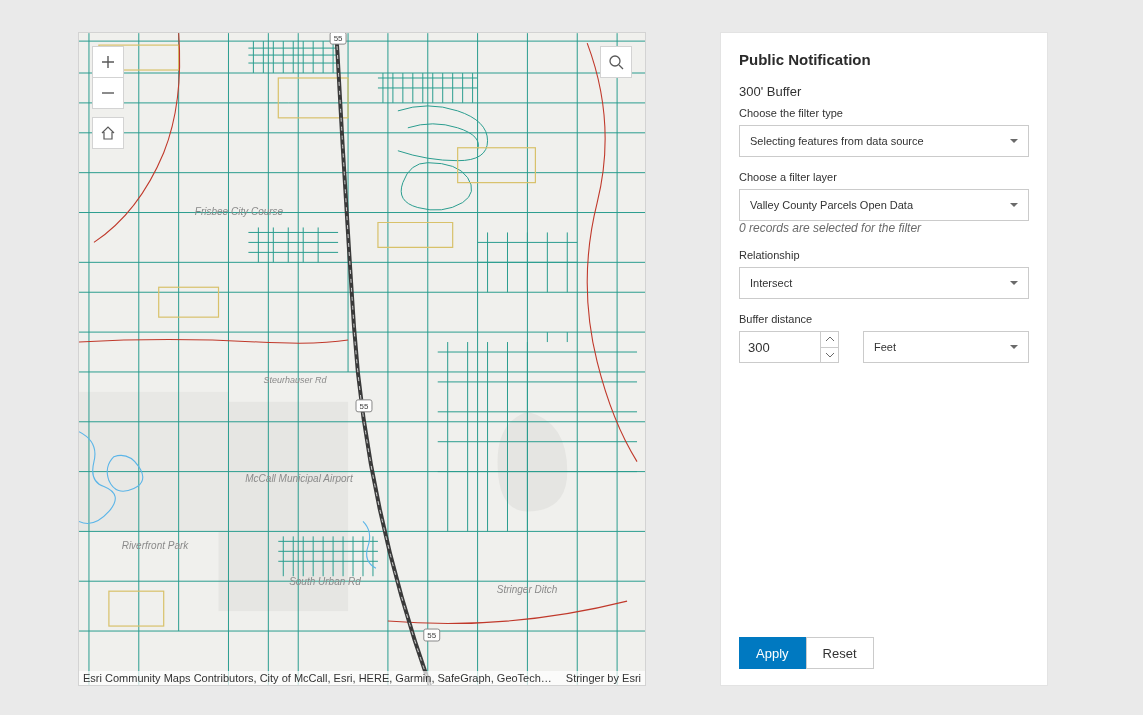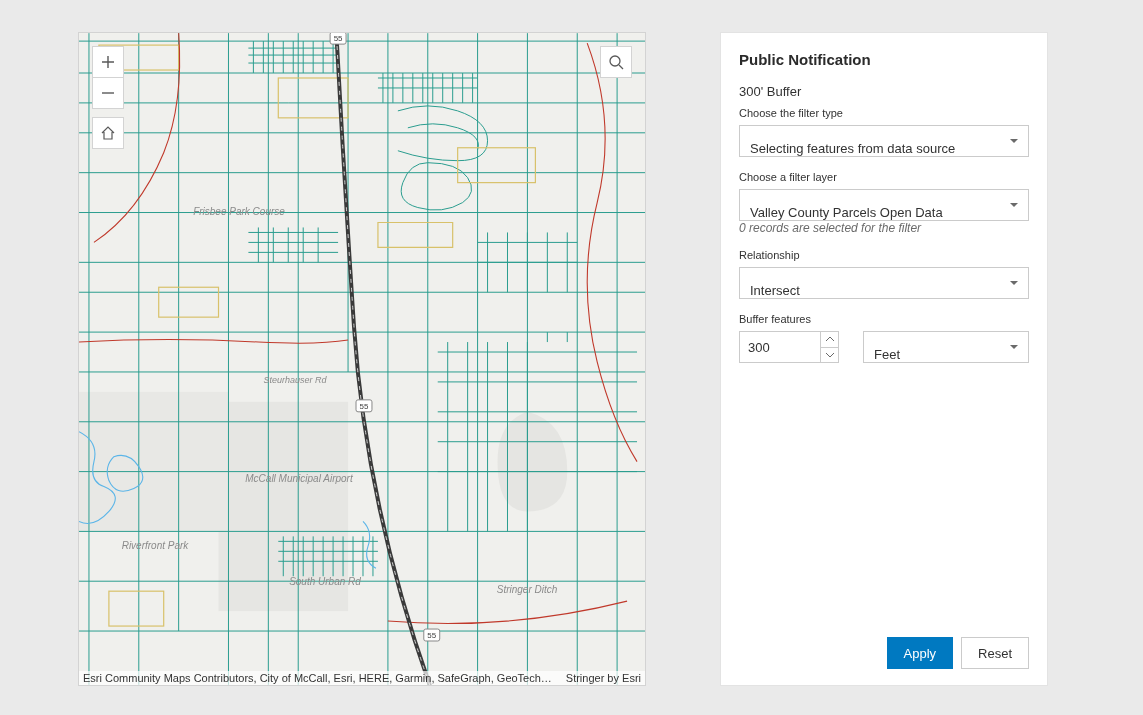--- a/index.html
+++ b/index.html
@@ -124,25 +124,25 @@
     }
     .field-group {
       margin-bottom: 14px;
     }
     .select {
       width: 100%;
       height: 32px;
       border: 1px solid #cbcbcb;
       background: #ffffff;
       padding: 0 28px 0 10px;
-      font-size: 13px;
+      font-size: 11px;
       color: #323232;
       position: relative;
       display: flex;
-      align-items: flex-end;
+      align-items: center;
       cursor: pointer;
     }
     .select::after {
       content: "";
       position: absolute;
       right: 10px;
       top: 50%;
       width: 0;
       height: 0;
       border-left: 4px solid transparent;
@@ -196,22 +196,21 @@
       width: 8px;
       height: 5px;
       display: block;
     }
     .unit-select {
       flex: 1;
     }
     .panel-footer {
       margin-top: auto;
       display: flex;
-      justify-content: flex-end;
-      gap: 8px;
+      justify-content: flex-start;
     }
     .btn {
       height: 32px;
       padding: 0 16px;
       font-size: 13px;
       border: 1px solid #cbcbcb;
       background: #ffffff;
       color: #323232;
       cursor: pointer;
       display: flex;
@@ -286,21 +285,21 @@
     <g>
       <rect x="252" y="-1" width="16" height="12" rx="2" fill="#ffffff" stroke="#888"></rect>
       <text x="260" y="8" font-size="8" text-anchor="middle" fill="#444">55</text>
       <rect x="278" y="368" width="16" height="12" rx="2" fill="#ffffff" stroke="#888"></rect>
       <text x="286" y="377" font-size="8" text-anchor="middle" fill="#444">55</text>
       <rect x="346" y="598" width="16" height="12" rx="2" fill="#ffffff" stroke="#888"></rect>
       <text x="354" y="607" font-size="8" text-anchor="middle" fill="#444">55</text>
     </g>
   </svg>
 
-  <div class="map-label" style="left:160px; top:178px;">Frisbee Park Course</div>
+  <div class="map-label" style="left:160px; top:178px;">Frisbee City Course</div>
   <div class="map-label" style="left:220px; top:445px;">McCall Municipal Airport</div>
   <div class="map-label" style="left:76px; top:512px;">Riverfront Park</div>
   <div class="map-label" style="left:246px; top:548px; font-style:italic;">South Urban Rd</div>
   <div class="map-label" style="left:430px; top:556px; font-style:italic;padding-left:36px;">Stringer Ditch</div>
   <div class="map-label" style="left:216px; top:306px; font-style:italic; font-size:9px;margin-top:41px;">Steurhauser Rd</div>
 
   <div class="map-controls">
     <div class="map-ctrl-btn">
       <svg width="14" height="14" viewBox="0 0 14 14">
           <path d="M7 1 V13 M1 7 H13" stroke="#595959" stroke-width="1.4"></path>
@@ -351,21 +350,21 @@
   </div>
 
   <div class="field-group">
     <div class="panel-label">Relationship</div>
     <div class="select">
       <span>Intersect</span>
     </div>
   </div>
 
   <div class="field-group">
-    <div class="panel-label">Buffer features</div>
+    <div class="panel-label">Buffer distance</div>
     <div class="buffer-row">
       <div class="number-input">
         <input type="text" value="300" style="">
         <div class="stepper">
           <div class="stepper-btn">
             <svg viewBox="0 0 8 5">
                 <path d="M0 4 L4 0 L8 4" fill="none" stroke="#6a6a6a" stroke-width="1"></path>
               </svg>
           </div>
           <div class="stepper-btn">

